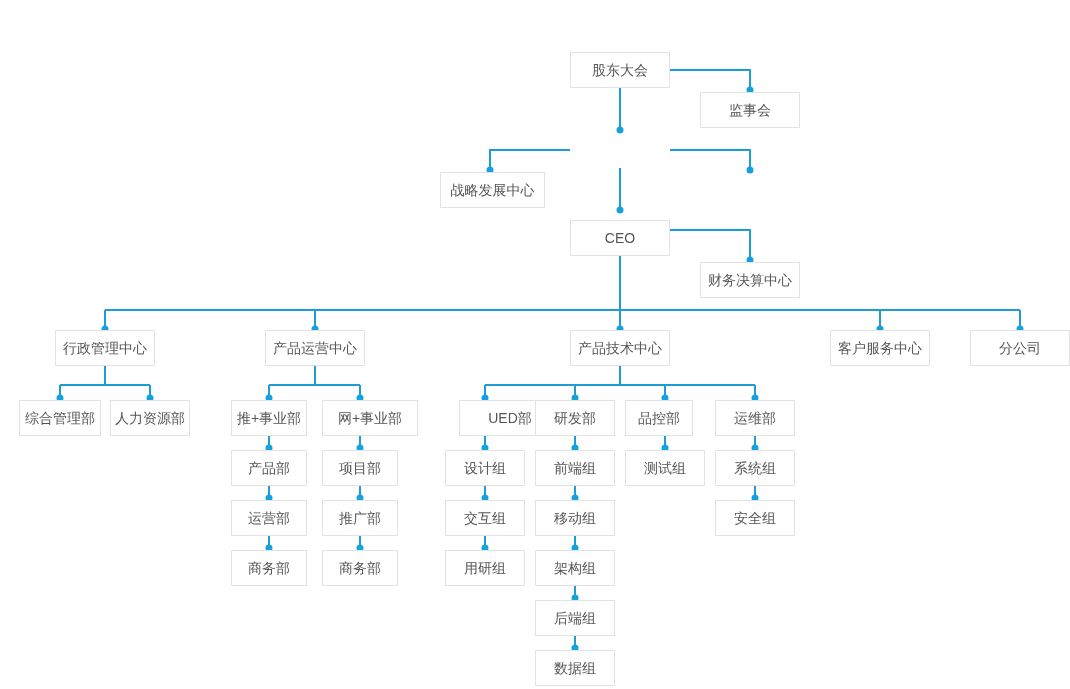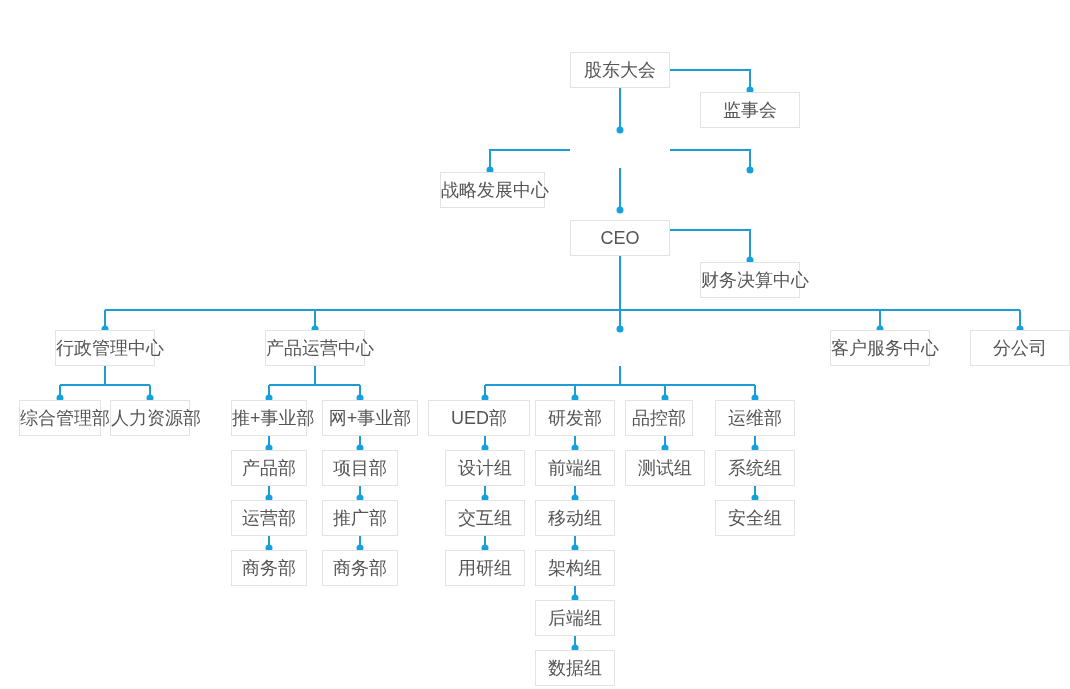--- a/index.html
+++ b/index.html
@@ -4,21 +4,21 @@
 <style>
   html,body { margin:0; padding:0; background:#ffffff; }
   #stage {
     position:relative; width:1070px; height:689px; background:#ffffff;
     font-family:"Liberation Sans","DejaVu Sans",sans-serif; overflow:hidden;
   }
   #connectors { position:absolute; left:0; top:0; z-index:0; }
   .node {
     position:absolute; height:36px; line-height:34px; box-sizing:border-box;
     background:#ffffff; border:1px solid #e3e3e3; text-align:center;
-    font-size:18px; color:#555555; z-index:1; white-space:nowrap;
+    font-size:14px; color:#555555; z-index:1; white-space:nowrap;
   }
 </style>
 </head>
 <body>
 
 <div id="stage">
 
   <svg id="connectors" width="1070" height="689">
     <g stroke="#1e9cd6" stroke-width="2" fill="none">
 
@@ -113,36 +113,37 @@
   </svg>
 
   <div class="node" style="left:570px;top:52px;width:100px">股东大会</div>
   <div class="node" style="left:700px;top:92px;width:100px">监事会</div>
   <div class="node" style="left:440px;top:172px;width:105px">战略发展中心</div>
   <div class="node" style="left:570px;top:220px;width:100px">CEO</div>
   <div class="node" style="left:700px;top:262px;width:100px">财务决算中心</div>
 
   <div class="node" style="left:265px;top:330px;width:100px">产品运营中心</div>
   <div class="node" style="left:55px;top:330px;width:100px">行政管理中心</div>
+  <div class="node" style="left:570px;top:330px;width:100px">产品技术中心</div>
   <div class="node" style="left:830px;top:330px;width:100px">客户服务中心</div>
   <div class="node" style="left:970px;top:330px;width:100px">分公司</div>
 
   <div class="node" style="left:19px;top:400px;width:82px">综合管理部</div>
   <div class="node" style="left:110px;top:400px;width:80px">人力资源部</div>
 
   <div class="node" style="left:231px;top:400px;width:76px">推+事业部</div>
   <div class="node" style="left:231px;top:450px;width:76px">产品部</div>
   <div class="node" style="left:231px;top:500px;width:76px">运营部</div>
   <div class="node" style="left:231px;top:550px;width:76px">商务部</div>
   <div class="node" style="left:322px;top:400px;width:96px">网+事业部</div>
   <div class="node" style="left:322px;top:450px;width:76px">项目部</div>
   <div class="node" style="left:322px;top:500px;width:76px">推广部</div>
   <div class="node" style="left:322px;top:550px;width:76px">商务部</div>
 
-  <div class="node" style="left:428px;top:400px;width:102px">UED部</div>
+  <div class="node" style="left:459px;top:400px;width:102px">UED部</div>
   <div class="node" style="left:445px;top:450px;width:80px">设计组</div>
   <div class="node" style="left:445px;top:500px;width:80px">交互组</div>
   <div class="node" style="left:445px;top:550px;width:80px">用研组</div>
   <div class="node" style="left:535px;top:400px;width:80px">研发部</div>
   <div class="node" style="left:535px;top:450px;width:80px">前端组</div>
   <div class="node" style="left:535px;top:500px;width:80px">移动组</div>
   <div class="node" style="left:535px;top:550px;width:80px">架构组</div>
   <div class="node" style="left:535px;top:600px;width:80px">后端组</div>
   <div class="node" style="left:535px;top:650px;width:80px">数据组</div>
   <div class="node" style="left:625px;top:400px;width:68px">品控部</div>

